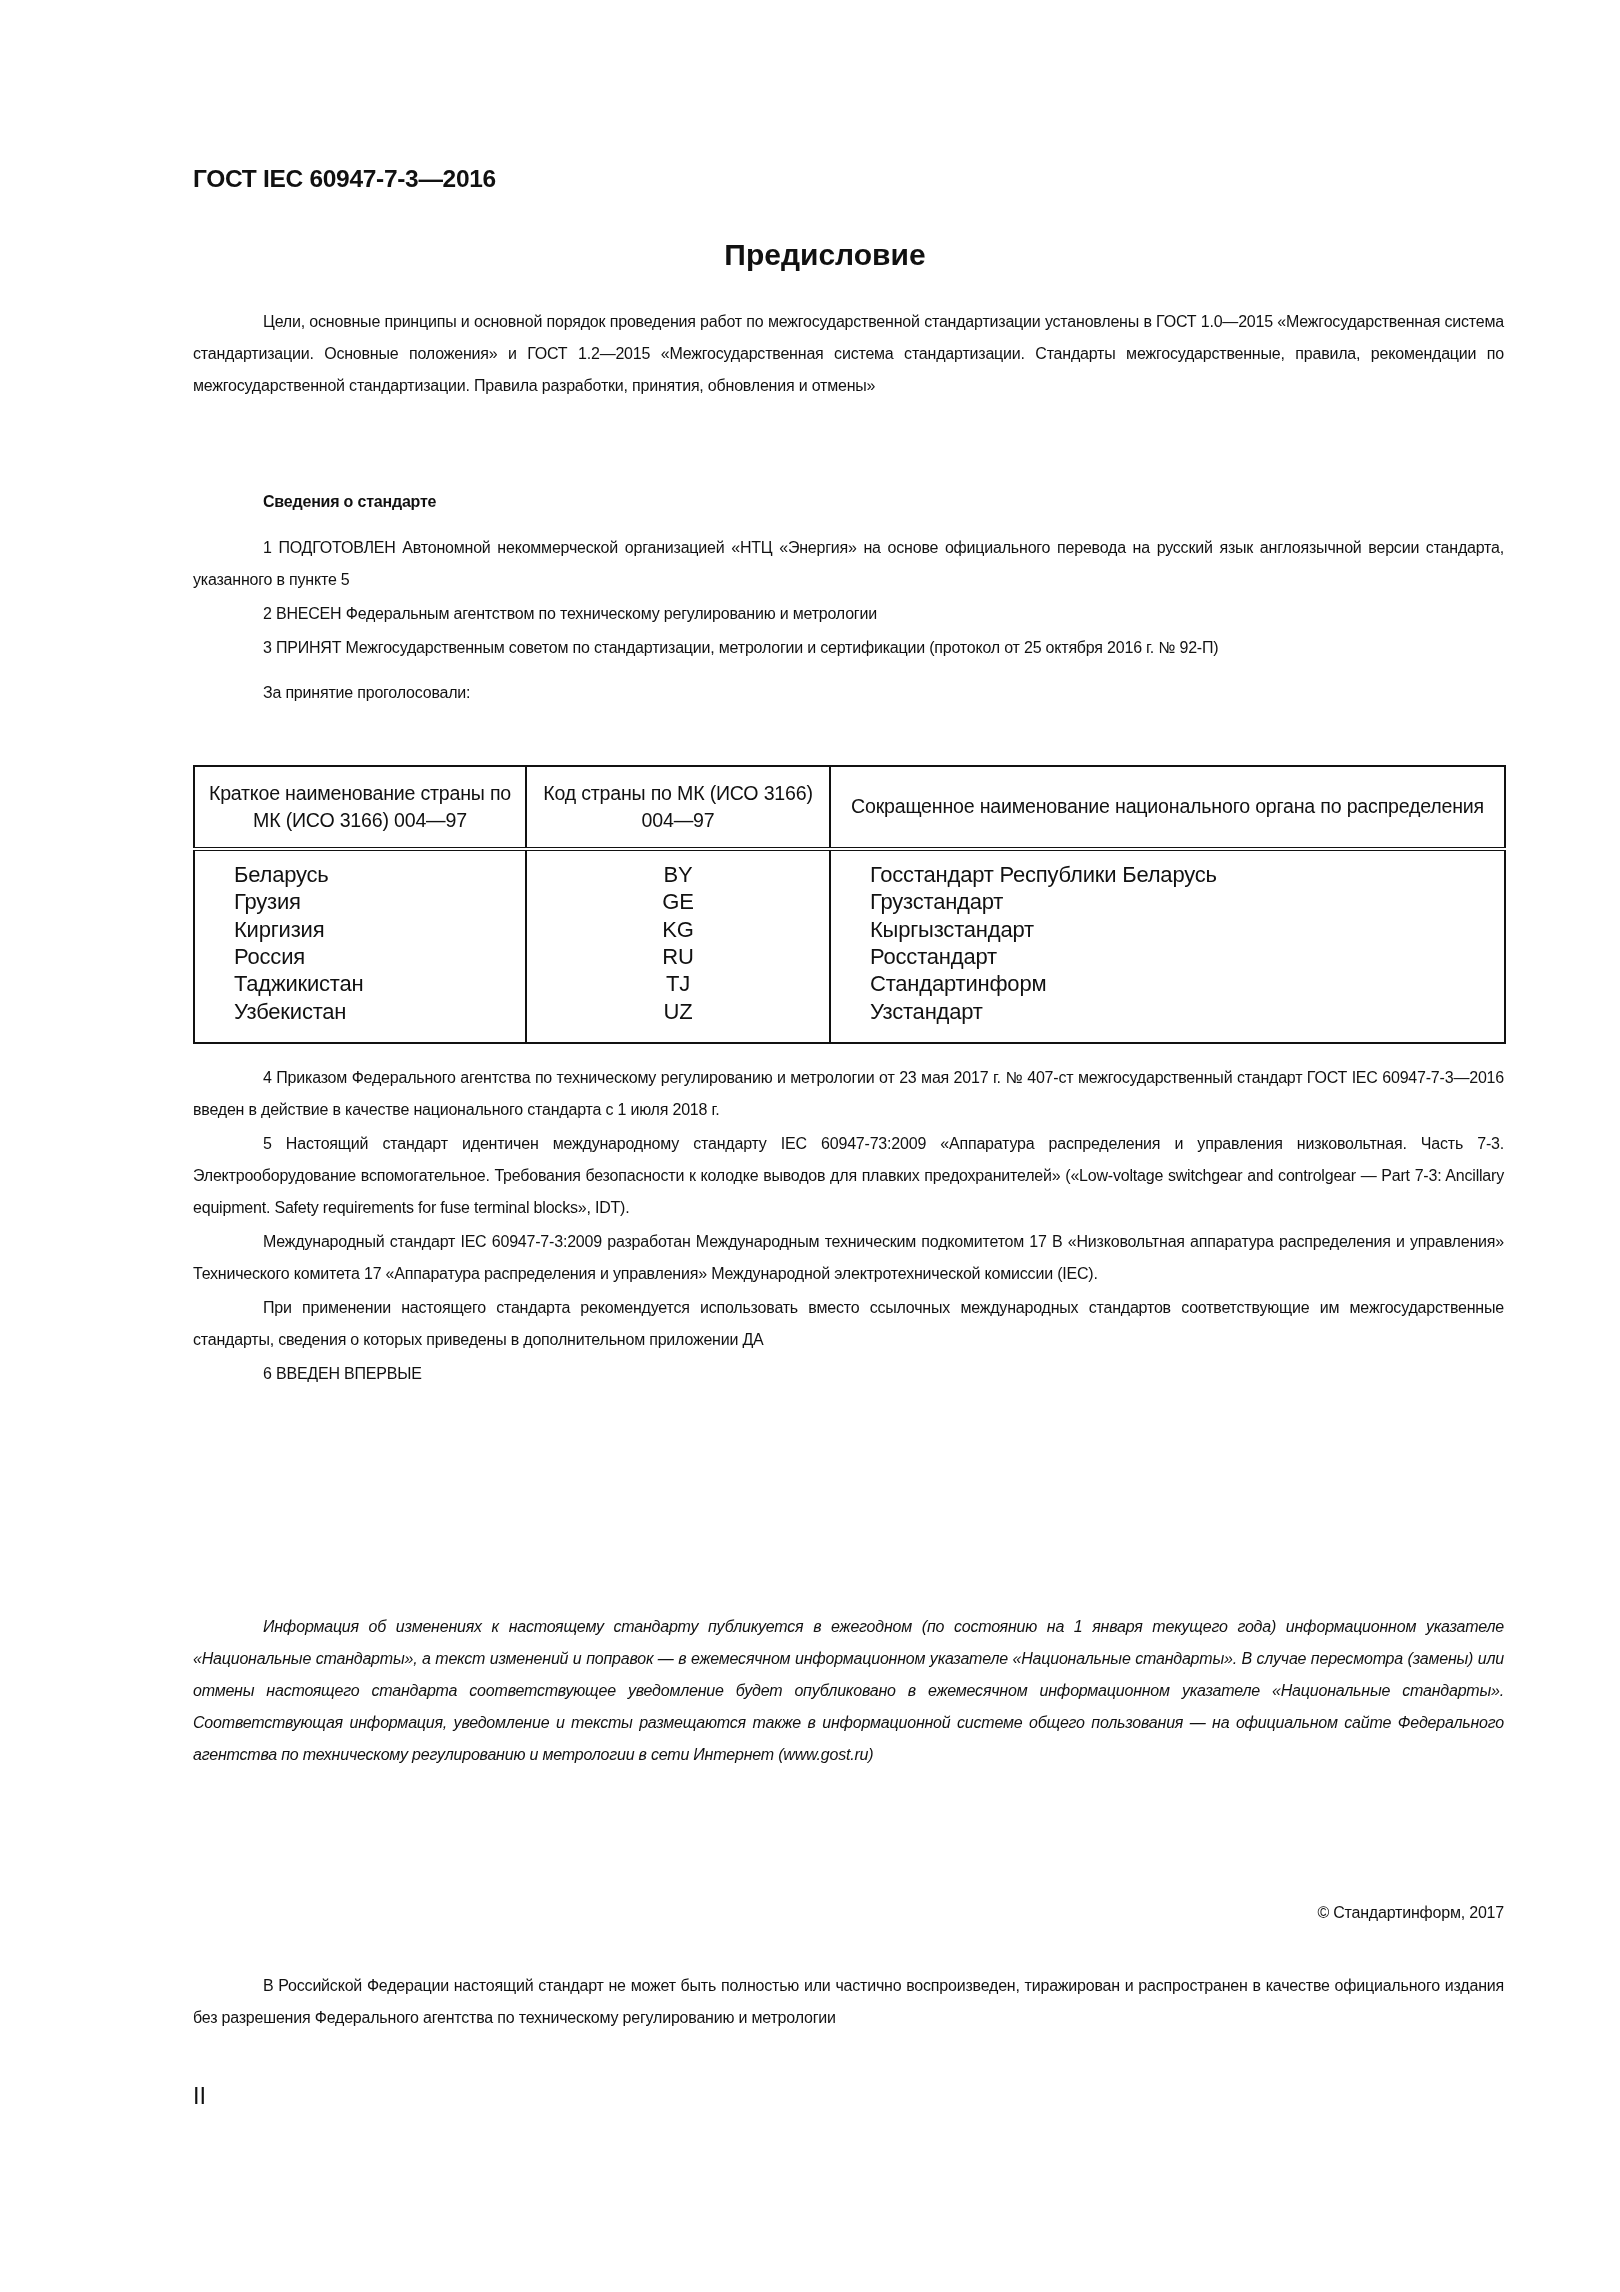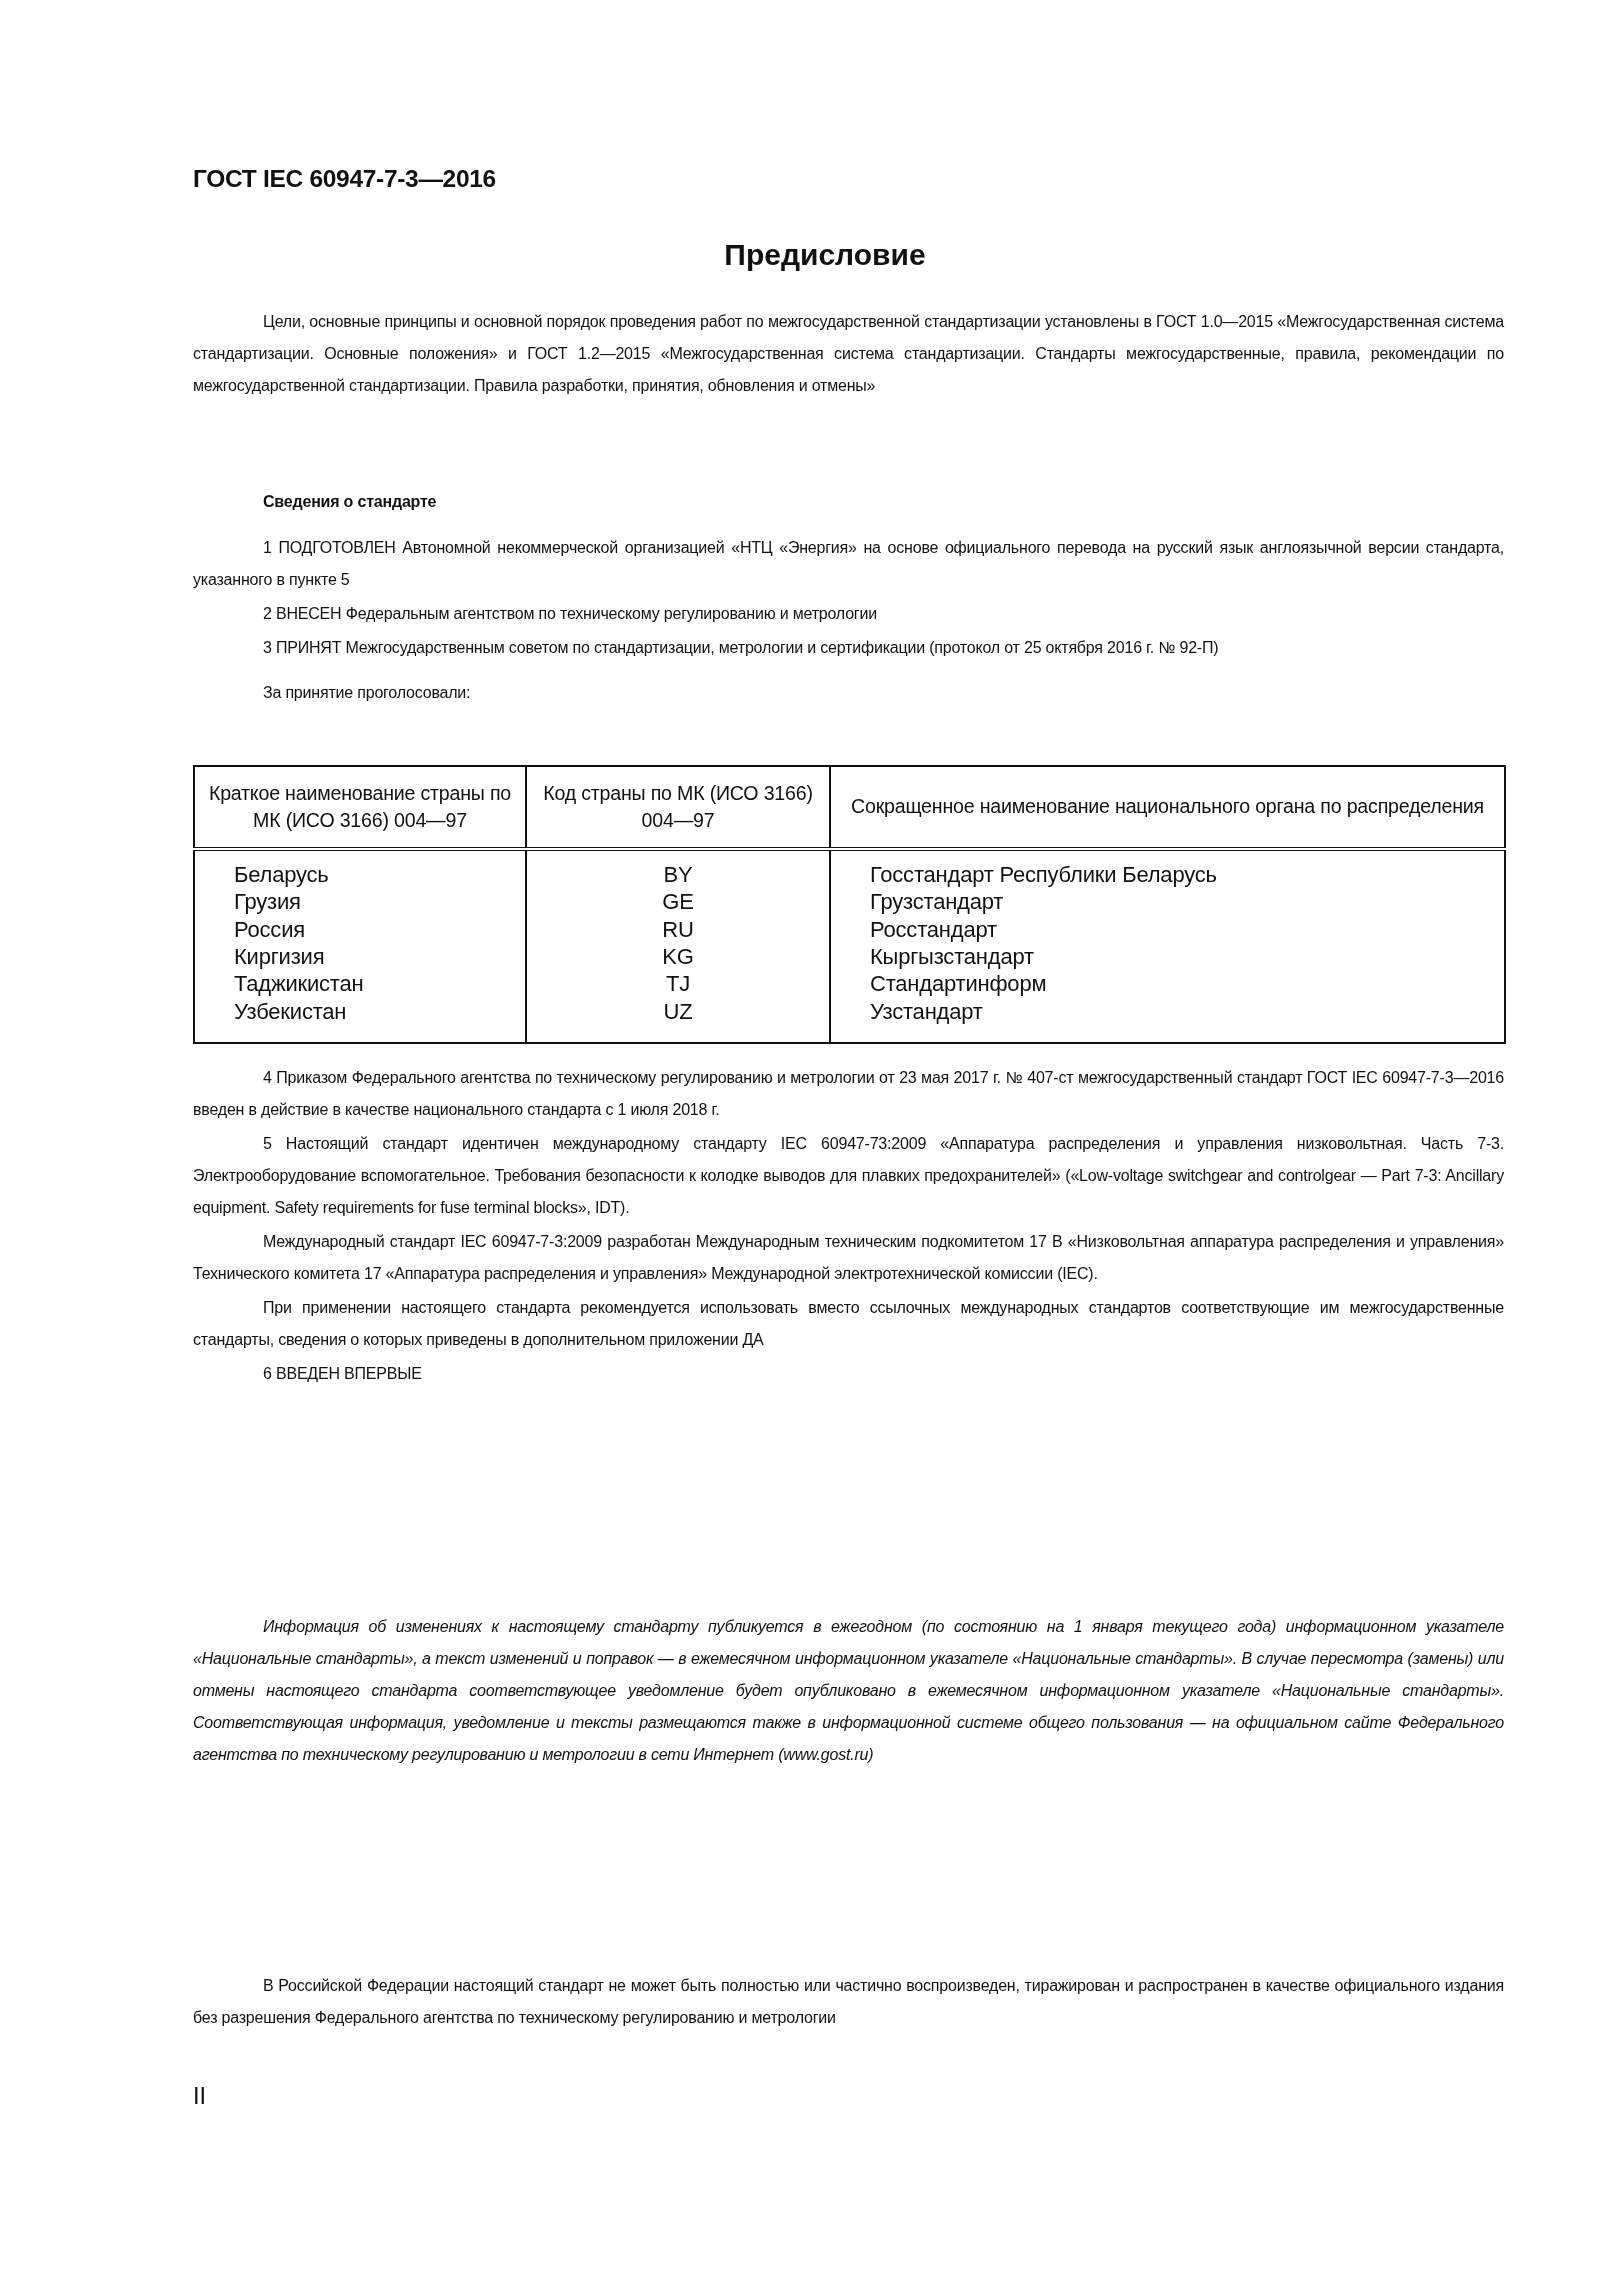--- a/index.html
+++ b/index.html
@@ -87,28 +87,28 @@
         <td class="c-country">Беларусь</td>
         <td class="c-code">BY</td>
         <td class="c-body">Госстандарт Республики Беларусь</td>
       </tr>
       <tr>
         <td class="c-country">Грузия</td>
         <td class="c-code">GE</td>
         <td class="c-body">Грузстандарт</td>
       </tr>
       <tr>
+        <td class="c-country">Киргизия</td>
+        <td class="c-code">KG</td>
+        <td class="c-body">Кыргызстандарт</td>
+      </tr>
+      <tr>
         <td class="c-country">Россия</td>
         <td class="c-code">RU</td>
         <td class="c-body">Росстандарт</td>
-      </tr>
-      <tr>
-        <td class="c-country">Киргизия</td>
-        <td class="c-code">KG</td>
-        <td class="c-body">Кыргызстандарт</td>
       </tr>
       <tr>
         <td class="c-country">Таджикистан</td>
         <td class="c-code">TJ</td>
         <td class="c-body">Стандартинформ</td>
       </tr>
       <tr>
         <td class="c-country">Узбекистан</td>
         <td class="c-code">UZ</td>
         <td class="c-body">Узстандарт</td>
@@ -121,20 +121,23 @@
     <p style="margin-top: 2px;">5  Настоящий стандарт идентичен международному стандарту IEC 60947-73:2009 «Аппаратура распределения и управления низковольтная. Часть 7-3. Электрооборудование вспомогательное. Требования безопасности к колодке выводов для плавких предохранителей» («Low-voltage switchgear and controlgear — Part 7-3: Ancillary equipment. Safety requirements for fuse terminal blocks», IDT).</p>
     <p style="margin-top: 2px;">Международный стандарт IEC 60947-7-3:2009 разработан Международным техническим подкомитетом 17 В «Низковольтная аппаратура распределения и управления» Технического комитета 17 «Аппаратура распределения и управления» Международной электротехнической комиссии (IEC).</p>
     <p style="margin-top: 2px;">При применении настоящего стандарта рекомендуется использовать вместо ссылочных международных стандартов соответствующие им межгосударственные стандарты, сведения о которых приведены в дополнительном приложении ДА</p>
     <p style="margin-top: 2px;">6  ВВЕДЕН ВПЕРВЫЕ</p>
   </div>
 
   <div class="block italic" style="top: 1611px;">
     <p>Информация об изменениях к настоящему стандарту публикуется в ежегодном (по состоянию на 1 января текущего года) информационном указателе «Национальные стандарты», а текст изменений и поправок — в ежемесячном информационном указателе «Национальные стандарты». В случае пересмотра (замены) или отмены настоящего стандарта соответствующее уведомление будет опубликовано в ежемесячном информационном указателе «Национальные стандарты». Соответствующая информация, уведомление и тексты размещаются также в информационной системе общего пользования — на официальном сайте Федерального агентства по техническому регулированию и метрологии в сети Интернет (www.gost.ru)</p>
   </div>
 
+  <div class="block" style="top: 1897px;">
+    <p class="right">©  Стандартинформ, 2017</p>
+  </div>
 
   <div class="block" style="top: 1970px;">
     <p>В Российской Федерации настоящий стандарт не может быть полностью или частично воспроизведен, тиражирован и распространен в качестве официального издания без разрешения Федерального агентства по техническому регулированию и метрологии</p>
   </div>
 
   <div class="pagenum">II</div>
 
 </div>
 
 

